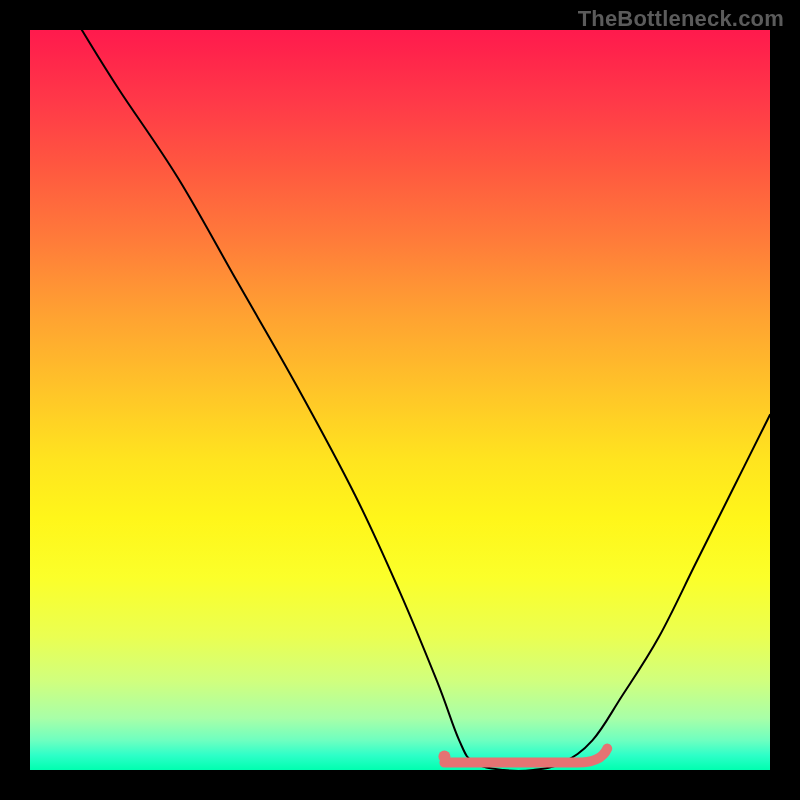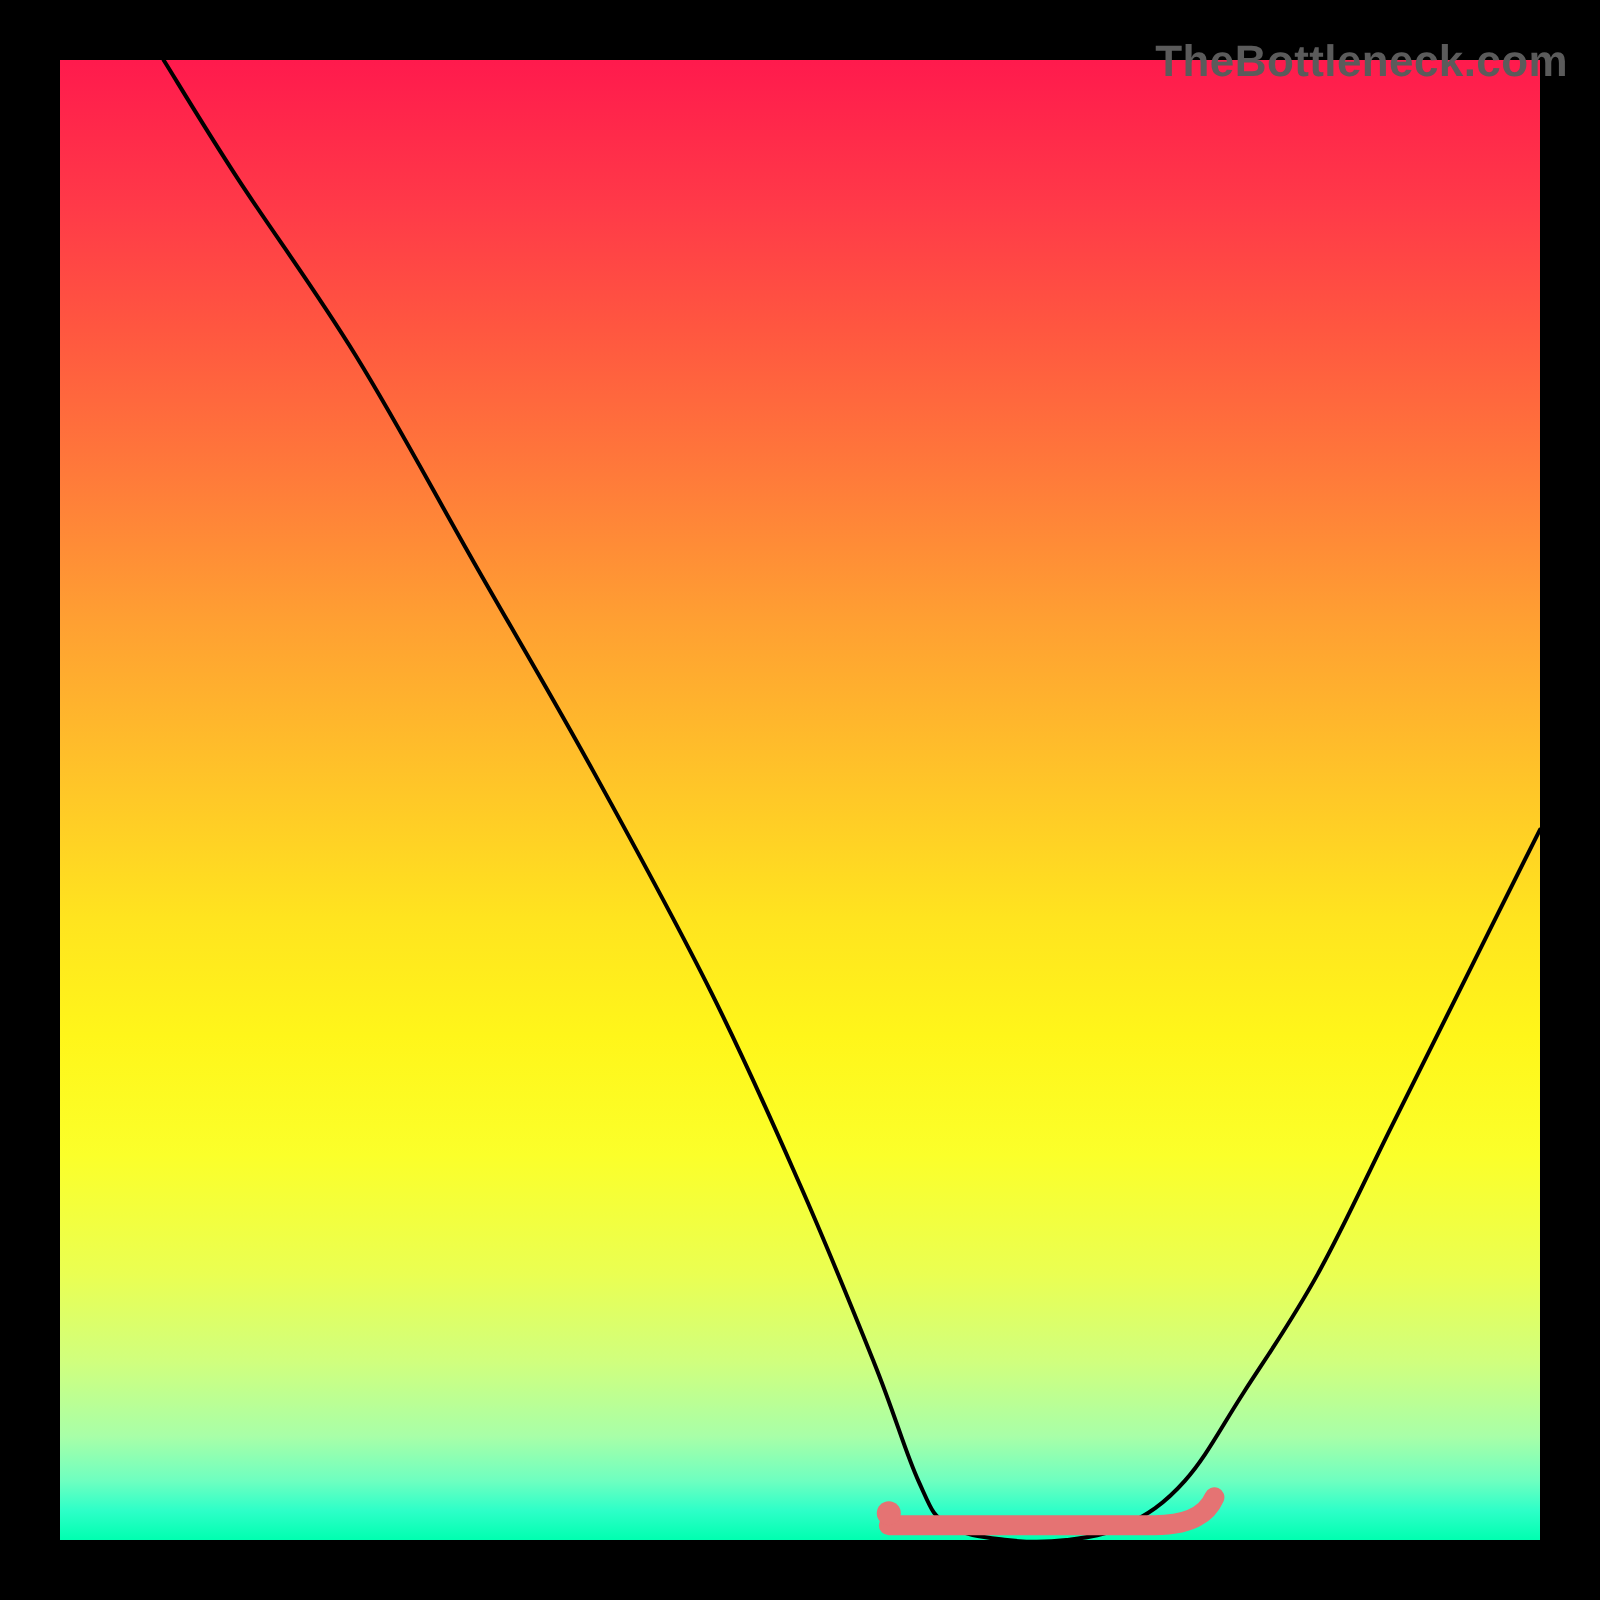--- a/index.html
+++ b/index.html
@@ -5,21 +5,21 @@
   * { margin: 0; padding: 0; box-sizing: border-box; }
   html, body { width: 800px; height: 800px; overflow: hidden; background: #000; }
   .stage {
     position: relative;
     width: 800px;
     height: 800px;
     background: #000;
   }
   .watermark {
     position: absolute;
-    top: 18px;
+    top: 6px;
     right: 16px;
     font-family: Arial, Helvetica, sans-serif;
     font-size: 22px;
     font-weight: 600;
     color: #5b5b5b;
     letter-spacing: 0.2px;
     z-index: 10;
     user-select: none;
   }
   .plot {

